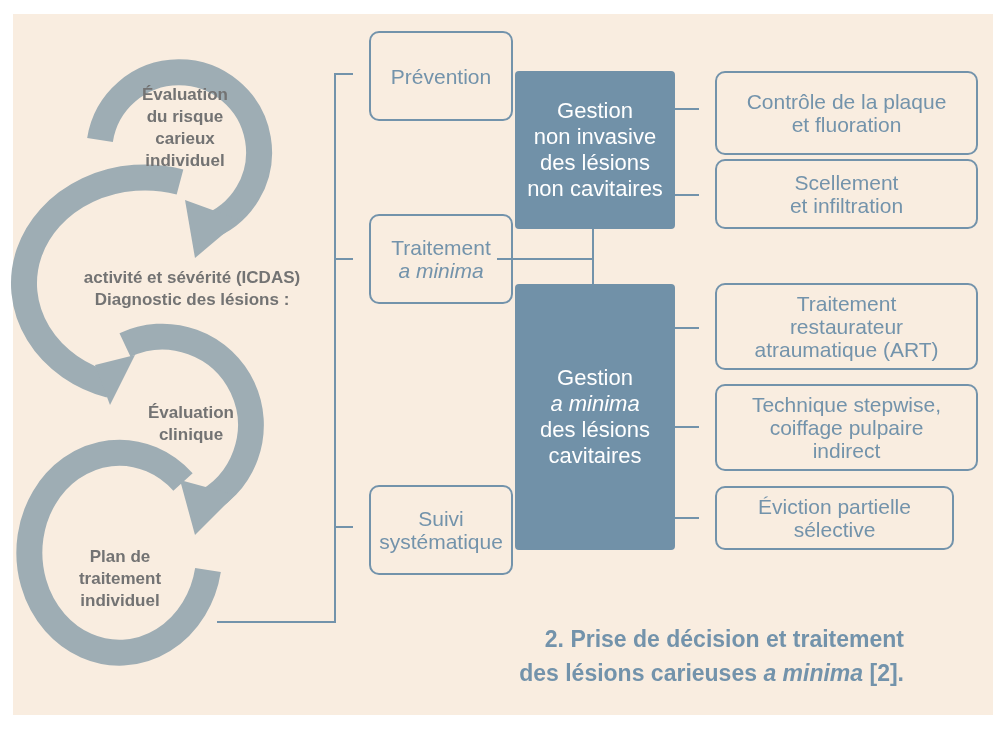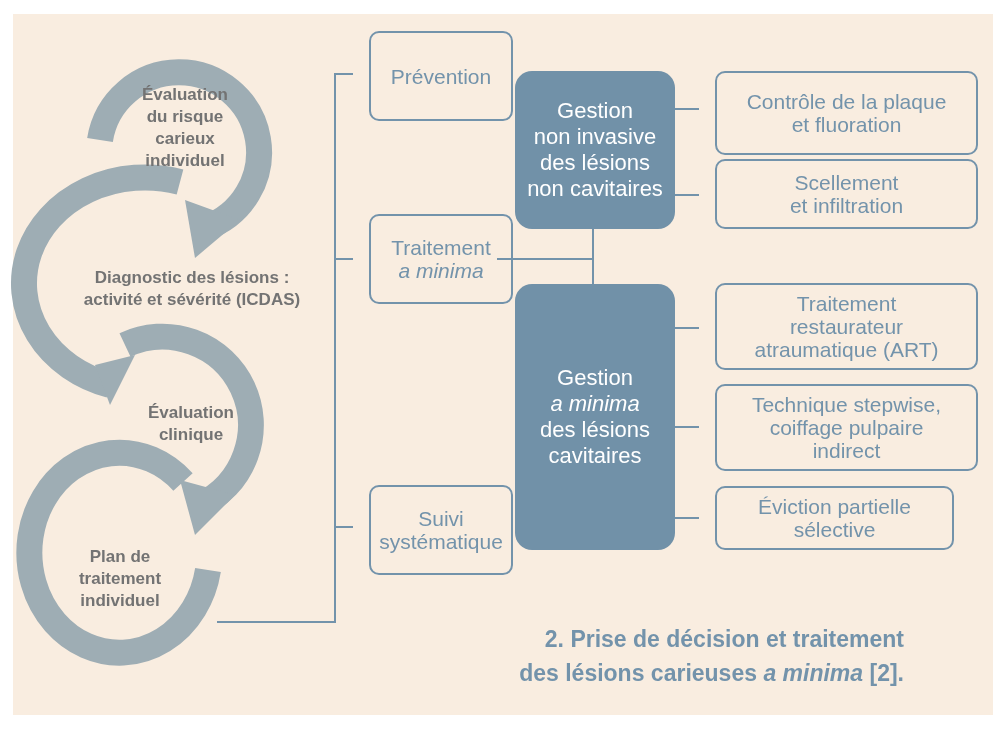--- a/index.html
+++ b/index.html
@@ -3,21 +3,21 @@
   <meta charset="utf-8">
   <style>
     html, body { margin: 0; padding: 0; background: #ffffff; }
     body { width: 1000px; height: 729px; position: relative; overflow: hidden;
            font-family: "Liberation Sans", sans-serif; }
     .panel { position: absolute; left: 13px; top: 14px; width: 980px; height: 701px; background: #F9EDE0; }
     .line { position: absolute; background: #7393AB; }
     .box { position: absolute; box-sizing: border-box; border: 2px solid #7393AB; border-radius: 10px;
            display: flex; flex-direction: column; align-items: center; justify-content: center;
            text-align: center; color: #7393AB; font-size: 21px; line-height: 23px; background: transparent; margin-left: 16px; }
-    .dark { position: absolute; box-sizing: border-box; background: #7191A8; border-radius: 17px;
+    .dark { position: absolute; box-sizing: border-box; background: #7191A8; border-radius: 4px;
             display: flex; flex-direction: column; align-items: center; justify-content: center;
             text-align: right; color: #ffffff; font-size: 22px; line-height: 26px; }
     .it { font-style: italic; }
     .cycle { position: absolute; left: 0; top: 0; }
     .cyc-label { position: absolute; color: #737373; font-weight: bold; font-size: 17px; line-height: 22px;
                  text-align: center; white-space: nowrap; transform: translateX(-50%); }
     .caption { position: absolute; right: 96px; top: 622px; color: #7393AB; font-weight: bold;
                font-size: 23px; line-height: 34px; text-align: right; }
   </style>
 </head>
@@ -43,22 +43,22 @@
   </g>
 </svg>
 
 <div class="cyc-label" style="left:185px; top:84px;">
   <div>Évaluation</div>
   <div>du risque</div>
   <div>carieux</div>
   <div>individuel</div>
 </div>
 <div class="cyc-label" style="left:192px; top:267px;">
+  <div>activité et sévérité (ICDAS)</div>
   <div>Diagnostic des lésions :</div>
-  <div>activité et sévérité (ICDAS)</div>
 </div>
 <div class="cyc-label" style="left:191px; top:402px;">
   <div>Évaluation</div>
   <div>clinique</div>
 </div>
 <div class="cyc-label" style="left:120px; top:546px;">
   <div>Plan de</div>
   <div>traitement</div>
   <div>individuel</div>
 </div>

